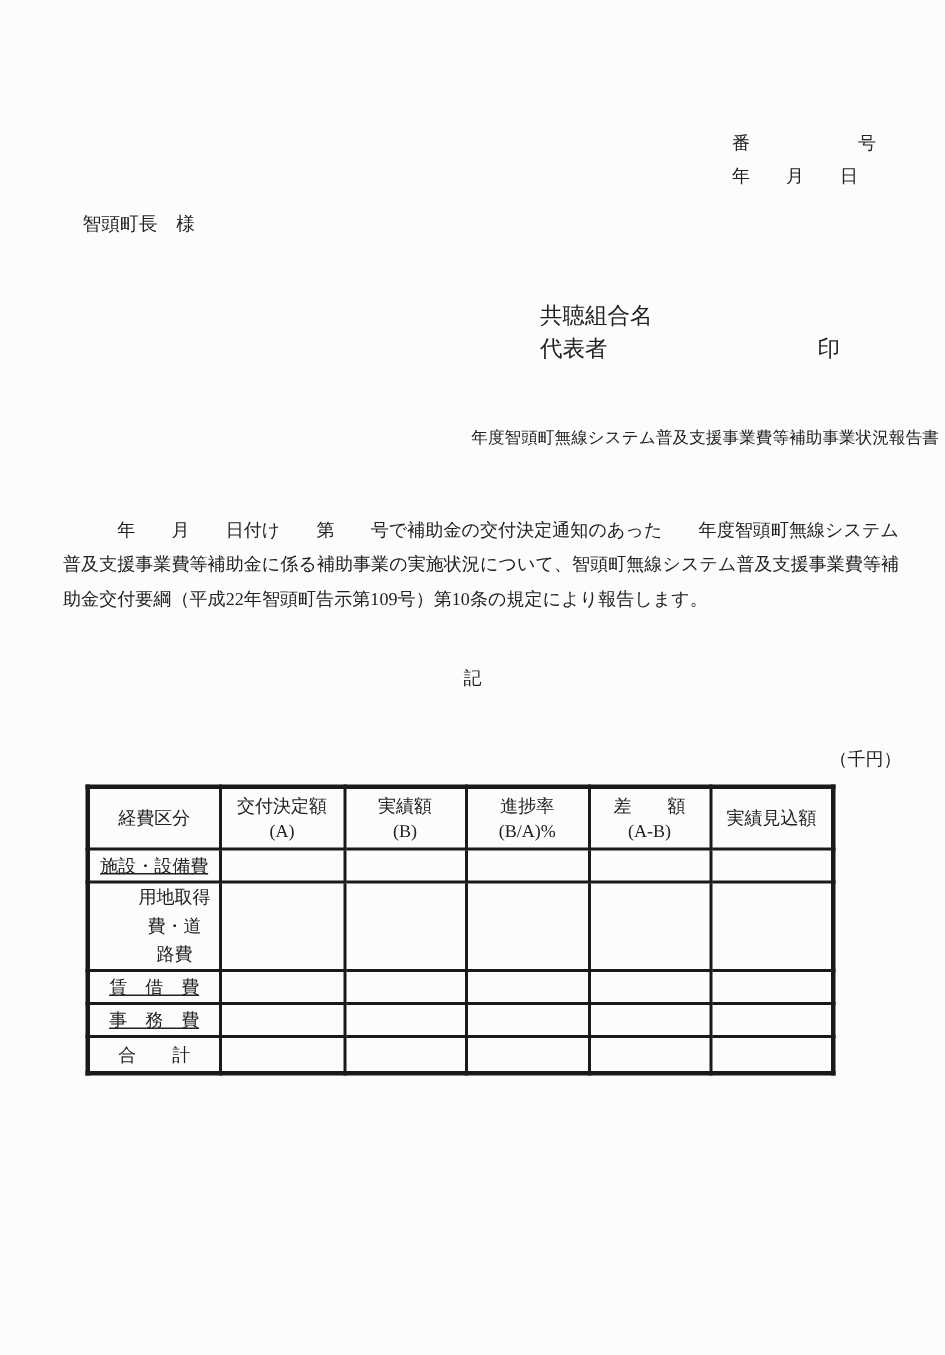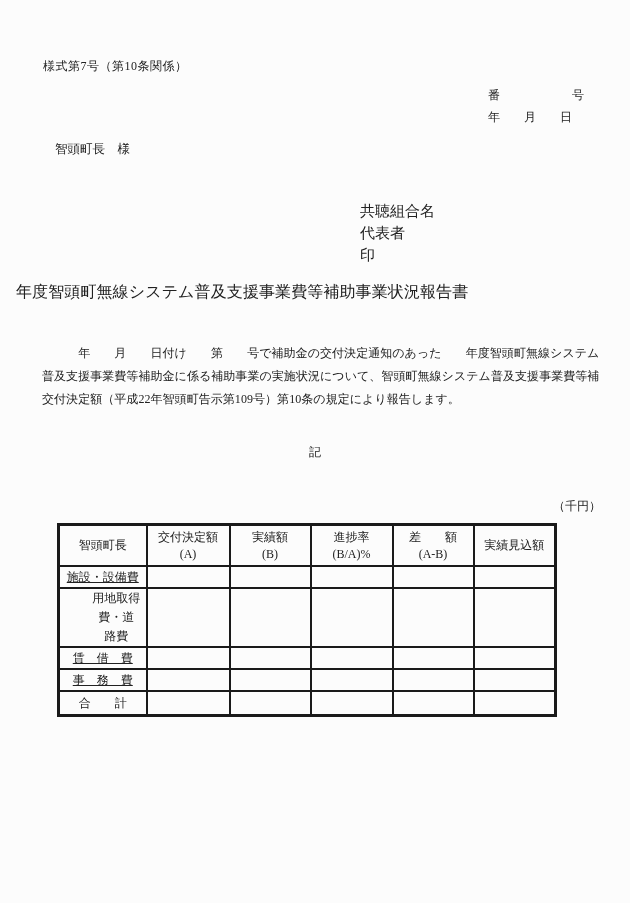--- a/index.html
+++ b/index.html
@@ -36,27 +36,26 @@
   }
   .sender {
     left: 360px; top: 200px;
     width: 200px;
     line-height: 22px;
     font-size: 15px;
   }
   .sender .rep-row {
     display: flex;
     justify-content: space-between;
-    flex-direction: column;
   }
   .doc-title {
     left: 0; right: 4px; top: 284px;
-    text-align: left;
+    text-align: right;
     padding-left: 16px;
-    font-size: 16px;
+    font-size: 11px;
     line-height: 16px;
     letter-spacing: 0.1px;
   }
   .body-para {
     left: 42px; top: 342px;
     width: 560px;
     font-size: 12px;
     line-height: 23.2px;
     letter-spacing: 0.05px;
   }
@@ -99,21 +98,20 @@
   }
   tr.r-single td, tr.r-single th { height: 20px; text-decoration: underline; }
   tr.r-double td, tr.r-double th { height: 38px; padding-left: 27px; }
   tr.r-total  td, tr.r-total  th { height: 22px; }
 </style>
 </head>
 <body>
 
 <div class="page">
 
-  <div class="abs form-number">様式第7号（第10条関係）</div>
 
   <div class="abs doc-meta">
     <div>番　　　　　　号</div>
     <div>年　　月　　日</div>
   </div>
 
   <div class="abs addressee">智頭町長　様</div>
 
   <div class="abs sender">
     <div>共聴組合名</div>
@@ -121,39 +119,39 @@
       <span>代表者</span>
       <span>印</span>
     </div>
   </div>
 
   <div class="abs doc-title">年度智頭町無線システム普及支援事業費等補助事業状況報告書</div>
 
   <div class="abs body-para">
     <div>　　　年　　月　　日付け　　第　　号で補助金の交付決定通知のあった　　年度智頭町無線システム</div>
     <div>普及支援事業費等補助金に係る補助事業の実施状況について、智頭町無線システム普及支援事業費等補</div>
-    <div>交付決定額（平成22年智頭町告示第109号）第10条の規定により報告します。</div>
+    <div>助金交付要綱（平成22年智頭町告示第109号）第10条の規定により報告します。</div>
   </div>
 
   <div class="abs record-marker">記</div>
 
   <div class="abs unit-note">（千円）</div>
 
   <table class="expense-table">
     <colgroup>
       <col style="width:88px">
       <col style="width:83px">
       <col style="width:81px">
       <col style="width:82px">
       <col style="width:81px">
       <col style="width:82px">
     </colgroup>
     <thead>
       <tr>
-        <th>智頭町長</th>
+        <th>経費区分</th>
         <th>交付決定額
 (A)</th>
         <th>実績額
 (B)</th>
         <th>進捗率
 (B/A)%</th>
         <th>差　　額
 (A-B)</th>
         <th>実績見込額</th>
       </tr>

